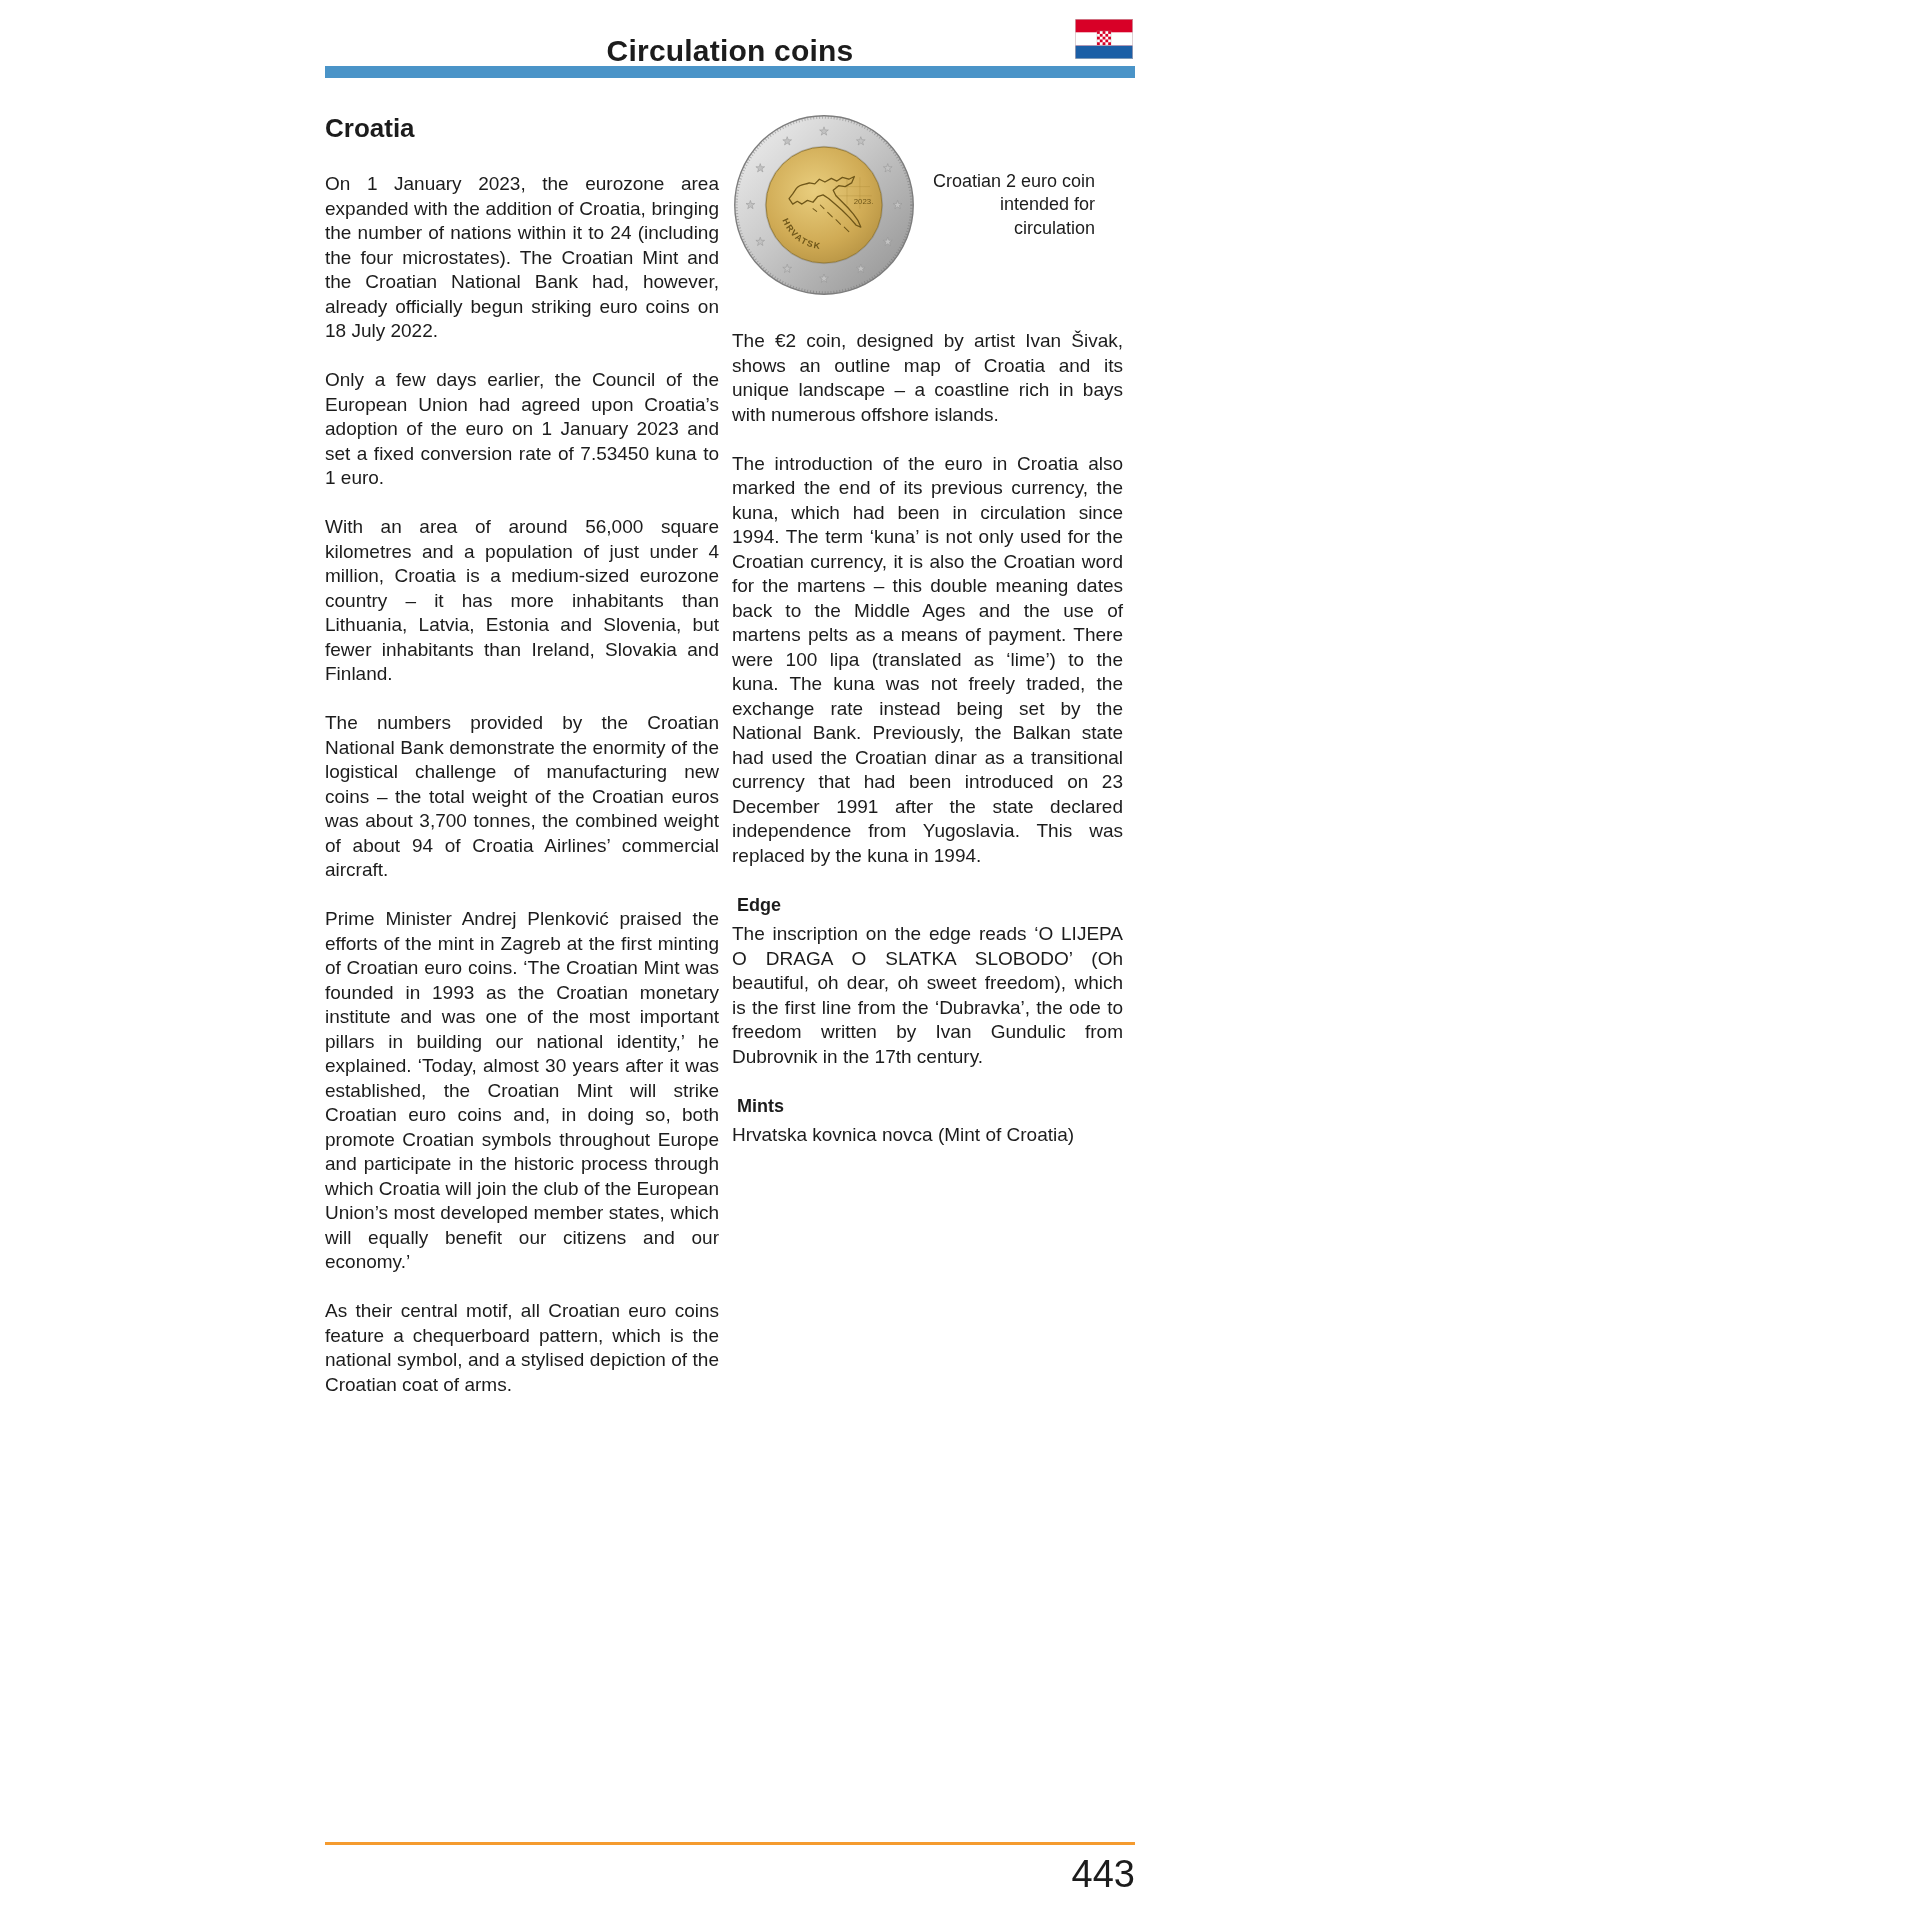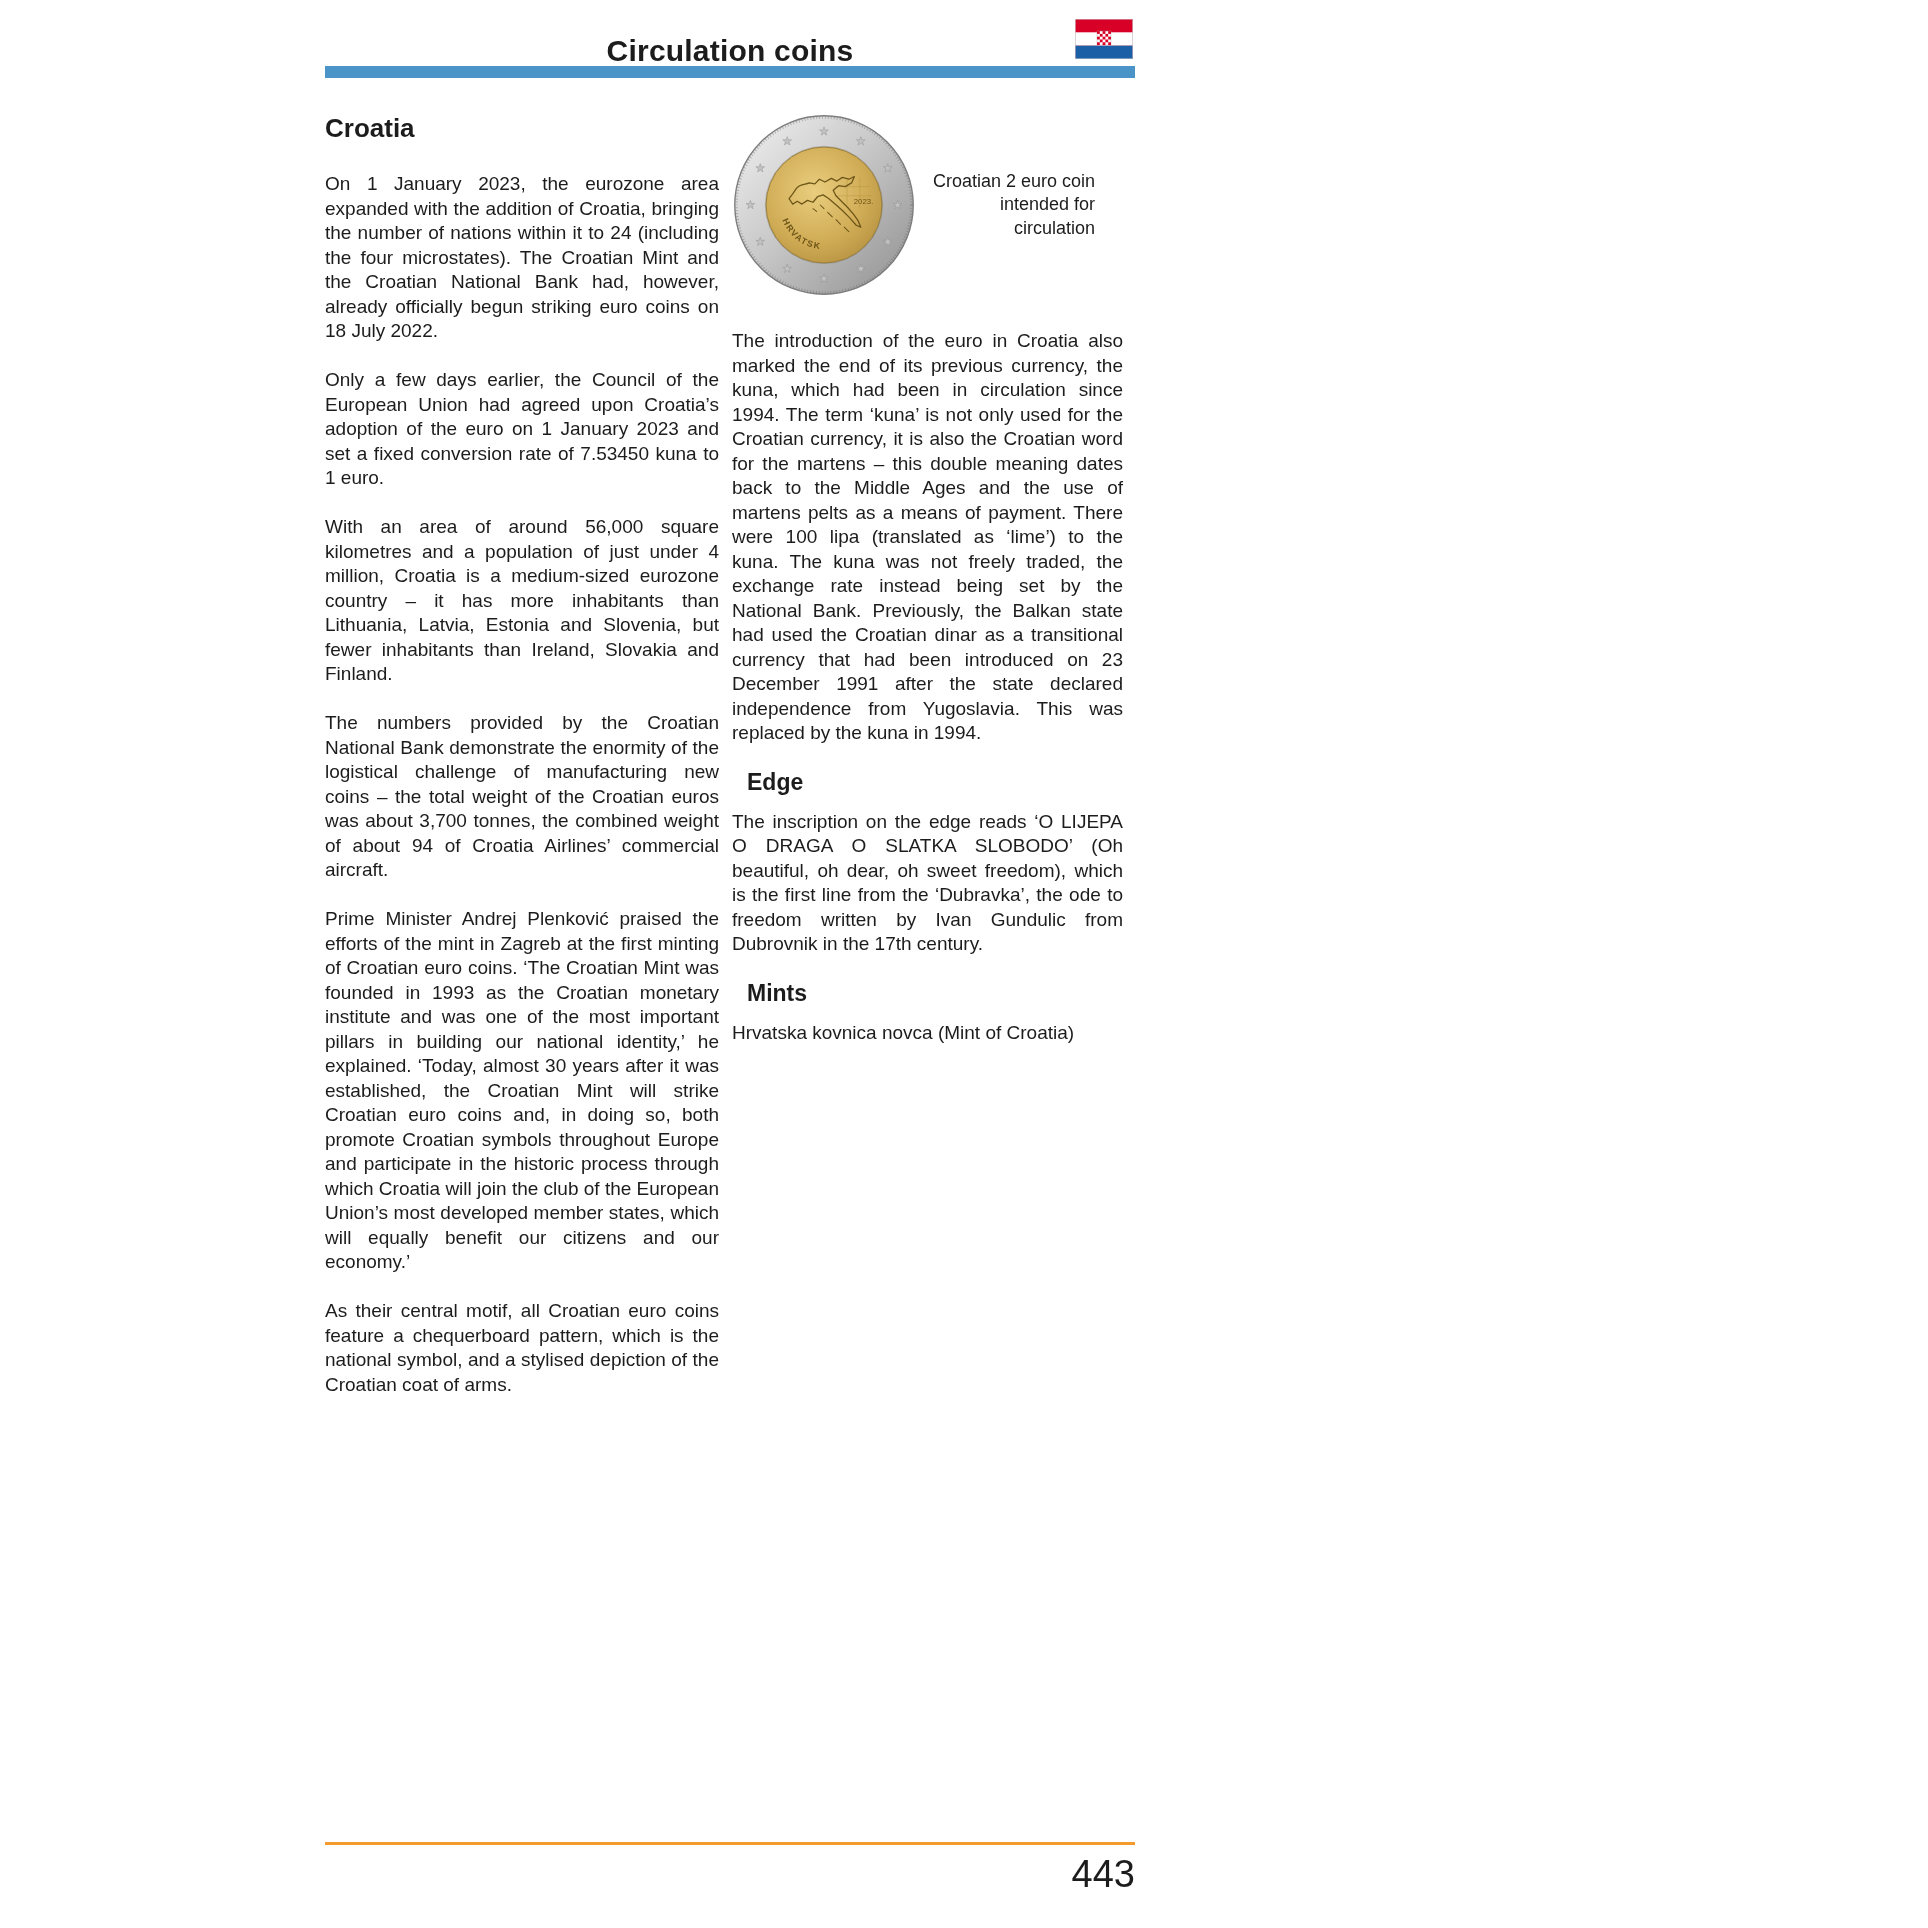--- a/index.html
+++ b/index.html
@@ -54,22 +54,22 @@
   }
   .para{
     margin:0 0 24.5px 0;
     font-size:19px;
     line-height:24.5px;
     text-align:justify;
     hyphens:auto;
     -webkit-hyphens:auto;
   }
   .para-heading{
-    margin:15px;
-    font-size:23px;
+    margin:5px;
+    font-size:18px;
     line-height:24.5px;
     font-weight:bold;
   }
   
   .coin-row{
     display:flex;
     align-items:center;
     margin-bottom:32px;
   }
   .coin-svg{
@@ -192,20 +192,21 @@
             <text x="143" y="99" text-anchor="middle" font-size="8.5" fill="#6e5619" font-family="Liberation Sans, sans-serif">2023.</text>
 
             <text font-size="9.5" font-weight="bold" letter-spacing="1.5" fill="#6e5619" font-family="Liberation Sans, sans-serif">
               <textPath href="#hrv-arc">HRVATSKA</textPath>
             </text>
           </svg>
 
           <div class="coin-caption">Croatian 2 euro coin intended for circulation</div>
         </div>
 
+        <p class="para">The €2 coin, designed by artist Ivan Šivak, shows an outline map of Croatia and its unique landscape – a coastline rich in bays with numerous offshore islands.</p>
         <p class="para">The introduction of the euro in Croatia also marked the end of its previous currency, the kuna, which had been in circulation since 1994. The term ‘kuna’ is not only used for the Croatian currency, it is also the Croatian word for the martens – this double meaning dates back to the Middle Ages and the use of martens pelts as a means of payment. There were 100 lipa (translated as ‘lime’) to the kuna. The kuna was not freely traded, the exchange rate instead being set by the National Bank. Previously, the Balkan state had used the Croatian dinar as a transitional currency that had been introduced on 23 December 1991 after the state declared independence from Yugoslavia. This was replaced by the kuna in 1994.</p>
 
         <p class="para-heading">Edge</p>
         <p class="para">The inscription on the edge reads ‘O LIJEPA O DRAGA O SLATKA SLOBODO’ (Oh beautiful, oh dear, oh sweet freedom), which is the first line from the ‘Dubravka’, the ode to freedom written by Ivan Gundulic from Dubrovnik in the 17th century.</p>
 
         <p class="para-heading">Mints</p>
         <p class="para">Hrvatska kovnica novca (Mint of Croatia)</p>
 
       </div>
     </div>

